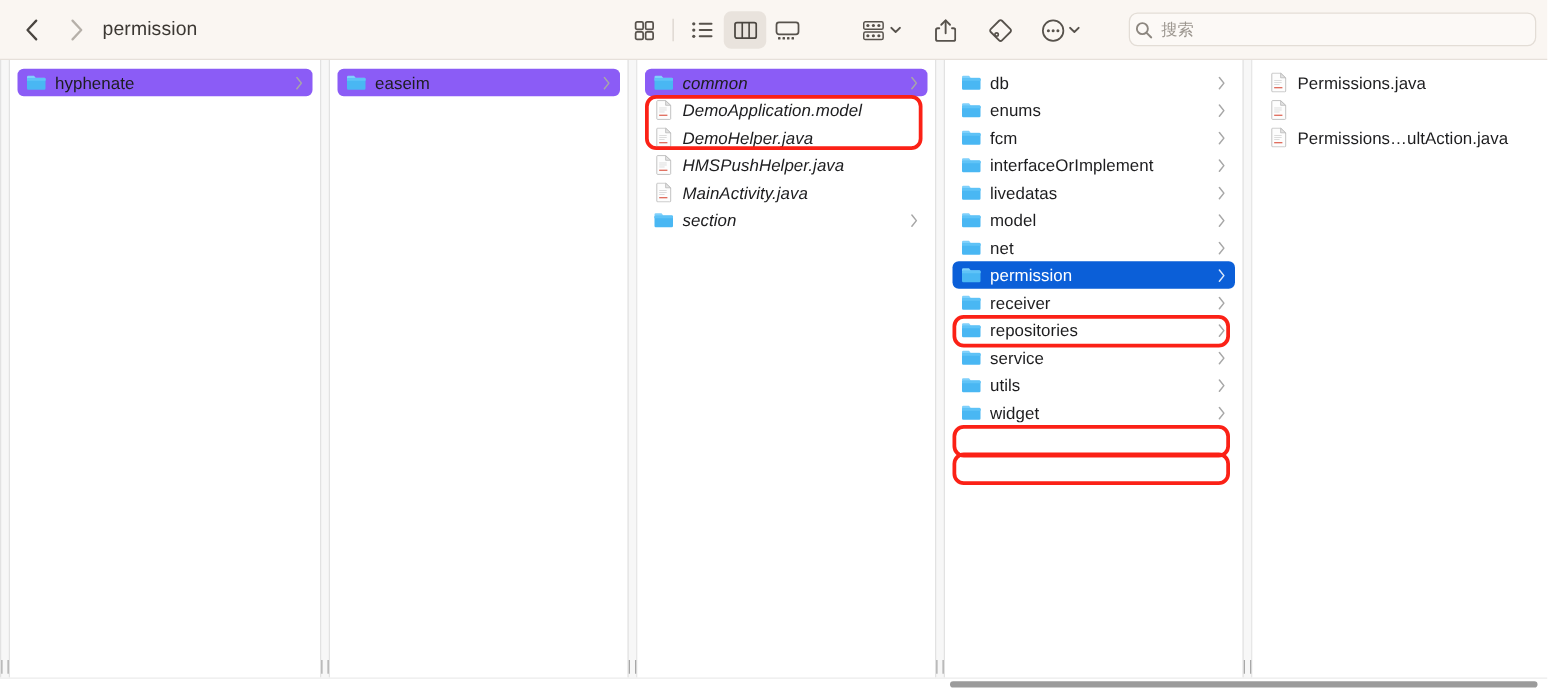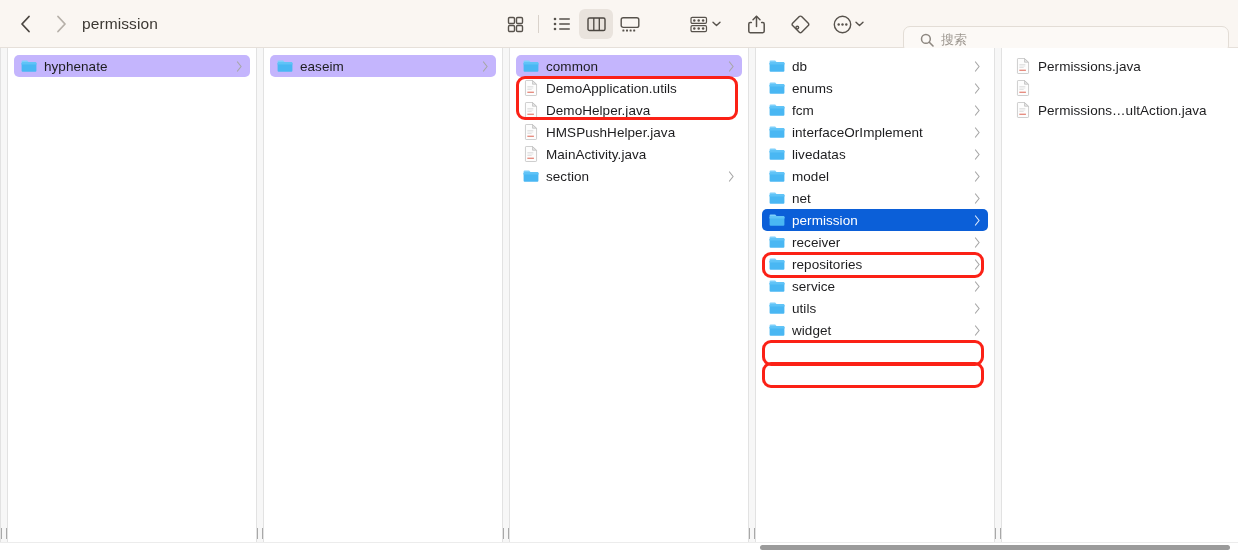--- a/index.html
+++ b/index.html
@@ -81,31 +81,31 @@
     border-radius: 6px;
     padding: 0 4px 0 6px;
     gap: 3px;
     cursor: default;
   }
   .caret { display:block; }
 
   
   #search-field {
     position: absolute;
-    top: 26px;
+    top: 10px;
     left: 903px;
     width: 326px;
     height: 27px;
     border: 1px solid #e3ddd6;
     border-radius: 7px;
     background: #fcf9f6;
     box-sizing: border-box;
     display: flex;
     align-items: center;
-    padding-left: 16px;
+    padding-left: 4px;
     gap: 7px;
   }
   #search-placeholder {
     font-size: 13px;
     color: #9c968f;
     font-family: "DejaVu Sans", "Liberation Sans", sans-serif;
   }
 
   
   #browser {
@@ -173,21 +173,21 @@
     overflow: hidden;
     text-overflow: ellipsis;
     flex: 1 1 auto;
     letter-spacing: .05px;
   }
   .row .arw {
     flex: 0 0 9px;
     margin-left: 6px;
     display: block;
   }
-  .row.sel-inactive { background: #c4b5fd; }
+  .row.sel-inactive { background: #8b5cf6; }
   .row.sel-active   { background: #0b5fd8; }
   .row.sel-active .nm { color: #ffffff; }
 
   
   .annot {
     position: absolute;
     border: 3px solid #fb2116;
     border-radius: 9px;
     box-sizing: border-box;
     pointer-events: none;
@@ -360,42 +360,42 @@
           <path d="M1 1 L4.6 5.5 L1 10" fill="none" stroke="#a7a7a7" stroke-width="1.2" stroke-linecap="round" stroke-linejoin="round"></path>
         </svg>
       </div>
     </div>
     <div class="gutter">
       <span class="grip">
         <i></i>
         <i></i>
       </span>
     </div>
-    <div class="column" style="width: 238px; flex: 0 0 238px;">
+    <div class="column" style="width: 238px; flex: 0 0 238px; font-style: italic;">
       <div class="row sel-inactive">
         <svg viewBox="0 0 16 14" class="ic">
           <path d="M0.6 2.6 A1 1 0 0 1 1.6 1.6 L6.2 1.6 L7.5 3.1 L14.4 3.1 A1 1 0 0 1 15.4 4.1 L15.4 5.2 L0.6 5.2 Z" fill="#7fd0fb"></path>
           <path d="M0.6 4.6 A1 1 0 0 1 1.6 3.6 L14.4 3.6 A1 1 0 0 1 15.4 4.6 L15.4 11.7 A1 1 0 0 1 14.4 12.7 L1.6 12.7 A1 1 0 0 1 0.6 11.7 Z" fill="#49b7f3"></path>
           <path d="M0.6 4.6 A1 1 0 0 1 1.6 3.6 L14.4 3.6 A1 1 0 0 1 15.4 4.6 L15.4 5.5 L0.6 5.5 Z" fill="#5fc3f7"></path>
         </svg>
         <span class="nm">common</span>
         <svg viewBox="0 0 6 11" class="arw" width="6" height="11">
           <path d="M1 1 L4.6 5.5 L1 10" fill="none" stroke="#a7a7a7" stroke-width="1.2" stroke-linecap="round" stroke-linejoin="round"></path>
         </svg>
       </div>
       <div class="row">
         <svg viewBox="0 0 14 17" class="ic">
           <path d="M1.1 1.2 A.8 .8 0 0 1 1.9 .5 L8.6 .5 L12.9 4.6 L12.9 15.8 A.8 .8 0 0 1 12.1 16.5 L1.9 16.5 A.8 .8 0 0 1 1.1 15.8 Z" fill="#fdfdfd" stroke="#b9b9b9" stroke-width=".75"></path>
           <path d="M8.6 .6 L8.6 4.5 L12.8 4.5 Z" fill="#e4e4e4" stroke="#b9b9b9" stroke-width=".7"></path>
           <rect x="3.1" y="12.5" width="7" height=".9" fill="#d94a36"></rect>
           <rect x="3.1" y="6.4" width="6.4" height=".75" fill="#d8d8d8"></rect>
           <rect x="3.1" y="8.1" width="6.4" height=".75" fill="#d8d8d8"></rect>
           <rect x="3.1" y="9.8" width="4.6" height=".75" fill="#d8d8d8"></rect>
         </svg>
-        <span class="nm">DemoApplication.utils</span>
+        <span class="nm">DemoApplication.model</span>
       </div>
       <div class="row">
         <svg viewBox="0 0 14 17" class="ic">
           <path d="M1.1 1.2 A.8 .8 0 0 1 1.9 .5 L8.6 .5 L12.9 4.6 L12.9 15.8 A.8 .8 0 0 1 12.1 16.5 L1.9 16.5 A.8 .8 0 0 1 1.1 15.8 Z" fill="#fdfdfd" stroke="#b9b9b9" stroke-width=".75"></path>
           <path d="M8.6 .6 L8.6 4.5 L12.8 4.5 Z" fill="#e4e4e4" stroke="#b9b9b9" stroke-width=".7"></path>
           <rect x="3.1" y="12.5" width="7" height=".9" fill="#d94a36"></rect>
           <rect x="3.1" y="6.4" width="6.4" height=".75" fill="#d8d8d8"></rect>
           <rect x="3.1" y="8.1" width="6.4" height=".75" fill="#d8d8d8"></rect>
           <rect x="3.1" y="9.8" width="4.6" height=".75" fill="#d8d8d8"></rect>
         </svg>

